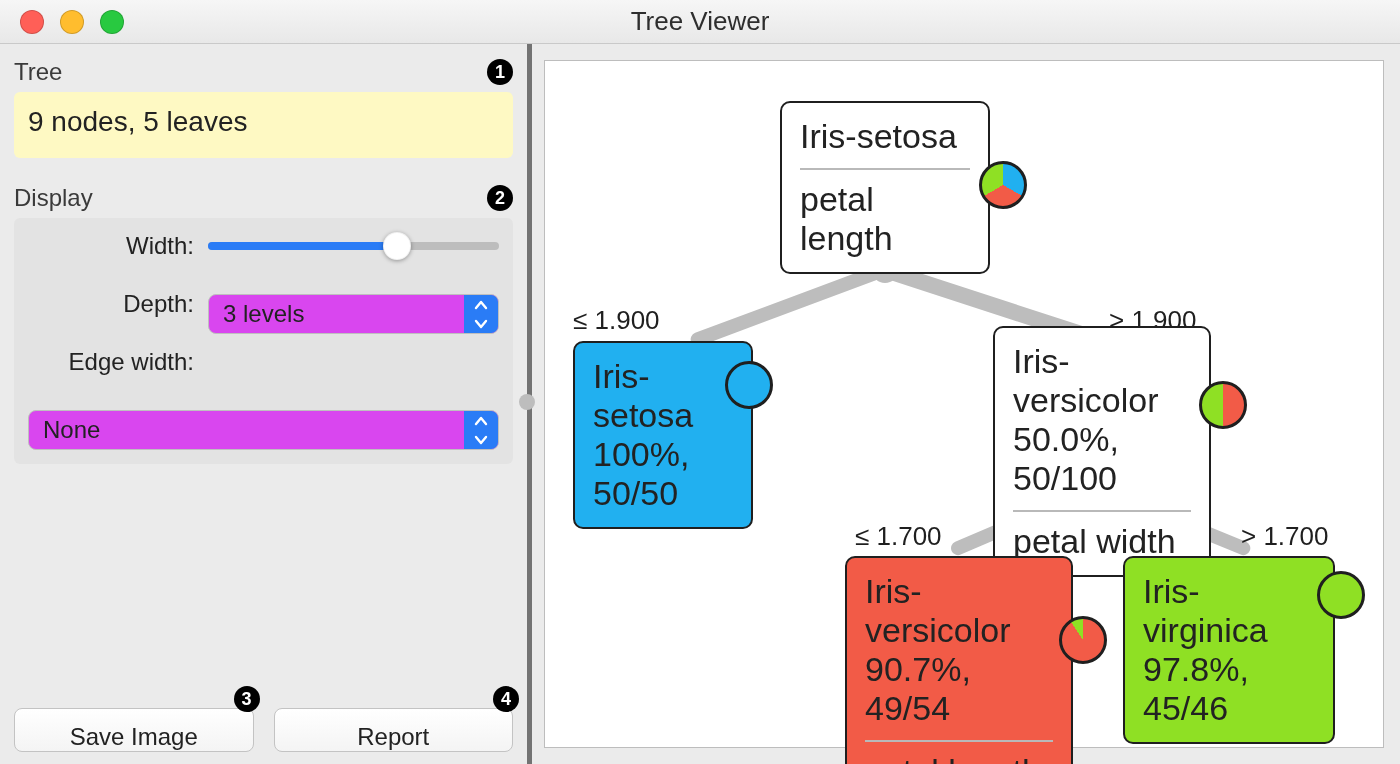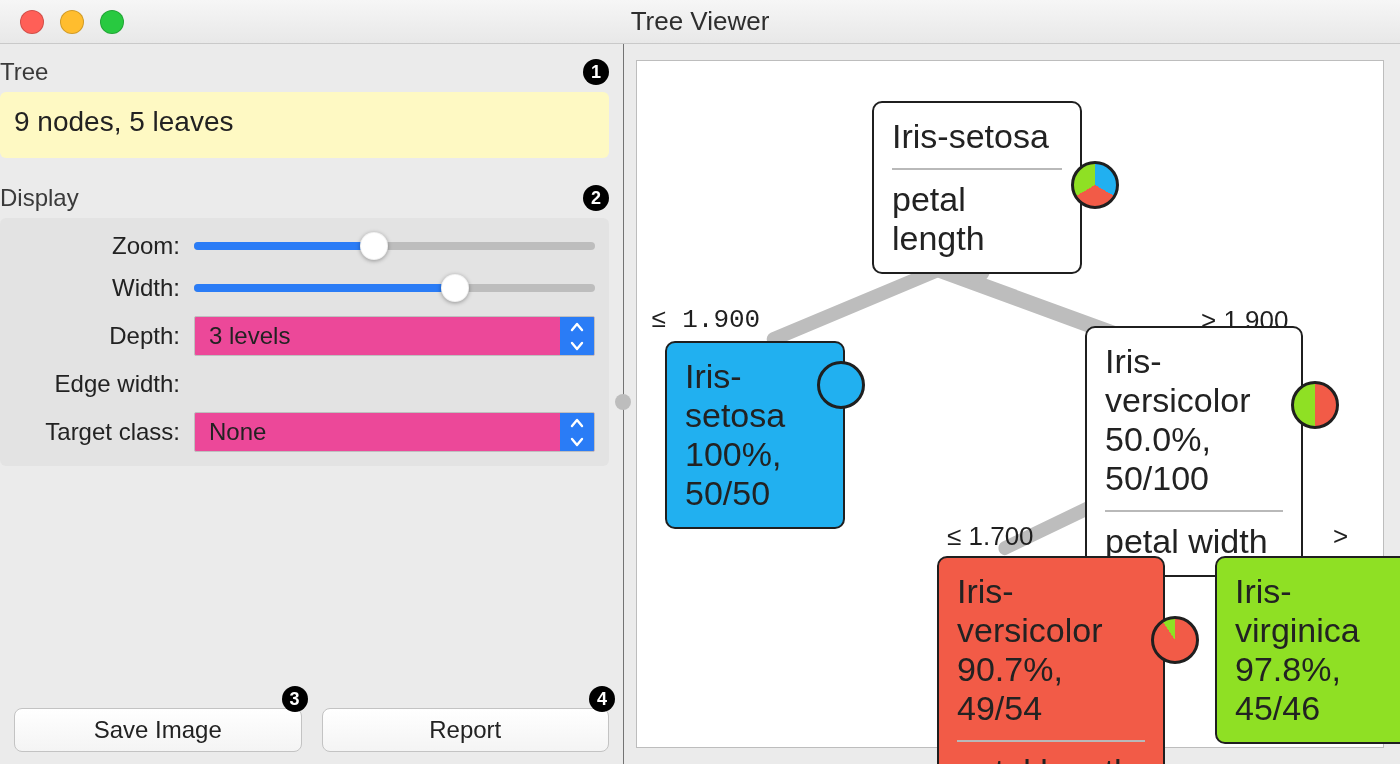--- a/index.html
+++ b/index.html
@@ -25,26 +25,26 @@
     font-size: 26px; color: #2e2e2e; font-weight: 400; pointer-events: none;
   }
 
   
   .app {
     display: flex;
     height: calc(764px - 44px);
     background: #ebebeb;
   }
   .sidebar {
-    width: 624px; 
+    width: 532px; 
     height: 100%;
     background: #ebebeb;
-    border-right: 1px solid #737373;
+    border-right: 5px solid #737373;
     position: relative;
-    padding: 14px 14px 12px 0;
+    padding: 14px 14px 12px 14px;
   }
   .canvas-wrap {
     flex: 1;
     position: relative;
     padding: 16px 16px 16px 12px;
   }
   .canvas {
     width: 100%; height: 100%;
     background: #fff;
     border: 1px solid #bdbdbd;
@@ -96,22 +96,22 @@
   }
   .slider .thumb {
     position: absolute; top: 50%; transform: translate(-50%,-50%);
     width: 28px; height: 28px; background: #fff; border-radius: 50%;
     box-shadow: 0 1px 4px rgba(0,0,0,.35), inset 0 0 0 1px rgba(0,0,0,.06);
   }
 
   
   .select {
     flex: 1; display: flex; align-items: stretch;
-    height: 40px; border: 1px solid #bfbfbf; border-radius: 2px;
-    background: #ec4899; overflow: hidden;
+    height: 40px; border: 1px solid #bfbfbf; border-radius: 8px;
+    background: #d946ef; overflow: hidden; margin-top: 20px;
   }
   .select .sel-text {
     flex: 1; padding: 0 14px; display: flex; align-items: center;
     font-size: 24px; color: #222;
   }
   .select .stepper {
     width: 34px; background: #2a7cf6; display: flex; flex-direction: column;
   }
   .select .stepper .half {
     flex: 1; display: flex; align-items: center; justify-content: center;
@@ -120,21 +120,21 @@
 
   
   .bottom-buttons {
     position: absolute; left: 14px; right: 14px; bottom: 12px;
     display: flex; gap: 20px;
   }
   .btn-wrap { flex: 1; position: relative; }
   .btn {
     width: 100%; height: 44px; border-radius: 8px; border: 1px solid #c3c3c3;
     background: linear-gradient(#fff,#f4f4f4); font-size: 24px; color: #222;
-    display: flex; align-items: center; justify-content: center;
+    display: flex; align-items: flex-end; justify-content: center;
   }
   .btn-wrap .badge { position: absolute; right: -6px; top: -22px; }
 
   
   .divider-dot {
     position: absolute; right: -8px; top: 350px;
     width: 16px; height: 16px; background: #bdbdbd; border-radius: 50%;
   }
 
   
@@ -182,28 +182,20 @@
       <span class="badge">1</span>
     </div>
     <div class="info-box">9 nodes, 5 leaves</div>
 
     <div class="section-label">
       <span>Display</span>
       <span class="badge">2</span>
     </div>
 
     <div class="display-panel">
-      <div class="row">
-        <label>Zoom:</label>
-        <div class="slider">
-          <div class="track"></div>
-          <div class="fill" style="width:45%"></div>
-          <div class="thumb" style="left:45%"></div>
-        </div>
-      </div>
       <div class="row">
         <label>Width:</label>
         <div class="slider">
           <div class="track"></div>
           <div class="fill" style="width:65%"></div>
           <div class="thumb" style="left:65%"></div>
         </div>
       </div>
       <div class="row">
         <label>Depth:</label>
@@ -220,21 +212,20 @@
                   <path d="M2 2 L7 8 L12 2" fill="none" stroke="#fff" stroke-width="2.4" stroke-linecap="round" stroke-linejoin="round"></path>
                 </svg>
               </div>
           </div>
         </div>
       </div>
       <div class="row">
         <label>Edge width:</label>
       </div>
       <div class="row">
-        <label>Target class:</label>
         <div class="select">
           <div class="sel-text">None</div>
           <div class="stepper">
             <div class="half">
                 <svg viewBox="0 0 14 10">
                   <path d="M2 8 L7 2 L12 8" fill="none" stroke="#fff" stroke-width="2.4" stroke-linecap="round" stroke-linejoin="round"></path>
                 </svg>
               </div>
             <div class="half">
                 <svg viewBox="0 0 14 10">
@@ -282,21 +273,21 @@
       <div class="split-dot" style="left:541px; top:416px;"></div>
       <div class="split-dot" style="left:401px; top:640px;"></div>
 
       <div class="node" style="left:235px; top:40px; width:210px;">
         <div>Iris-setosa</div>
         <hr class="hr">
         <div>petal length</div>
       </div>
       <div class="pie" style="left:434px; top:100px; background: conic-gradient(#21b0f0 0 33.3%, #f25b47 33.3% 66.6%, #8fe024 66.6% 100%);"></div>
 
-      <div class="edge-label" style="left:14px;  top:244px;font-family:Liberation Mono, monospace;">≤ 1.900</div>
+      <div class="edge-label" style="left:28px;  top:244px;">≤ 1.900</div>
       <div class="edge-label" style="left:564px; top:244px;">&gt; 1.900</div>
 
       <div class="node leaf blue" style="left:28px; top:280px; width:180px;">
         <div>Iris-setosa</div>
         <div>100%, 50/50</div>
       </div>
       <div class="pie" style="left:180px; top:300px; background:#21b0f0;"></div>
 
       <div class="node" style="left:448px; top:265px; width:218px;">
         <div>Iris-versicolor</div>

